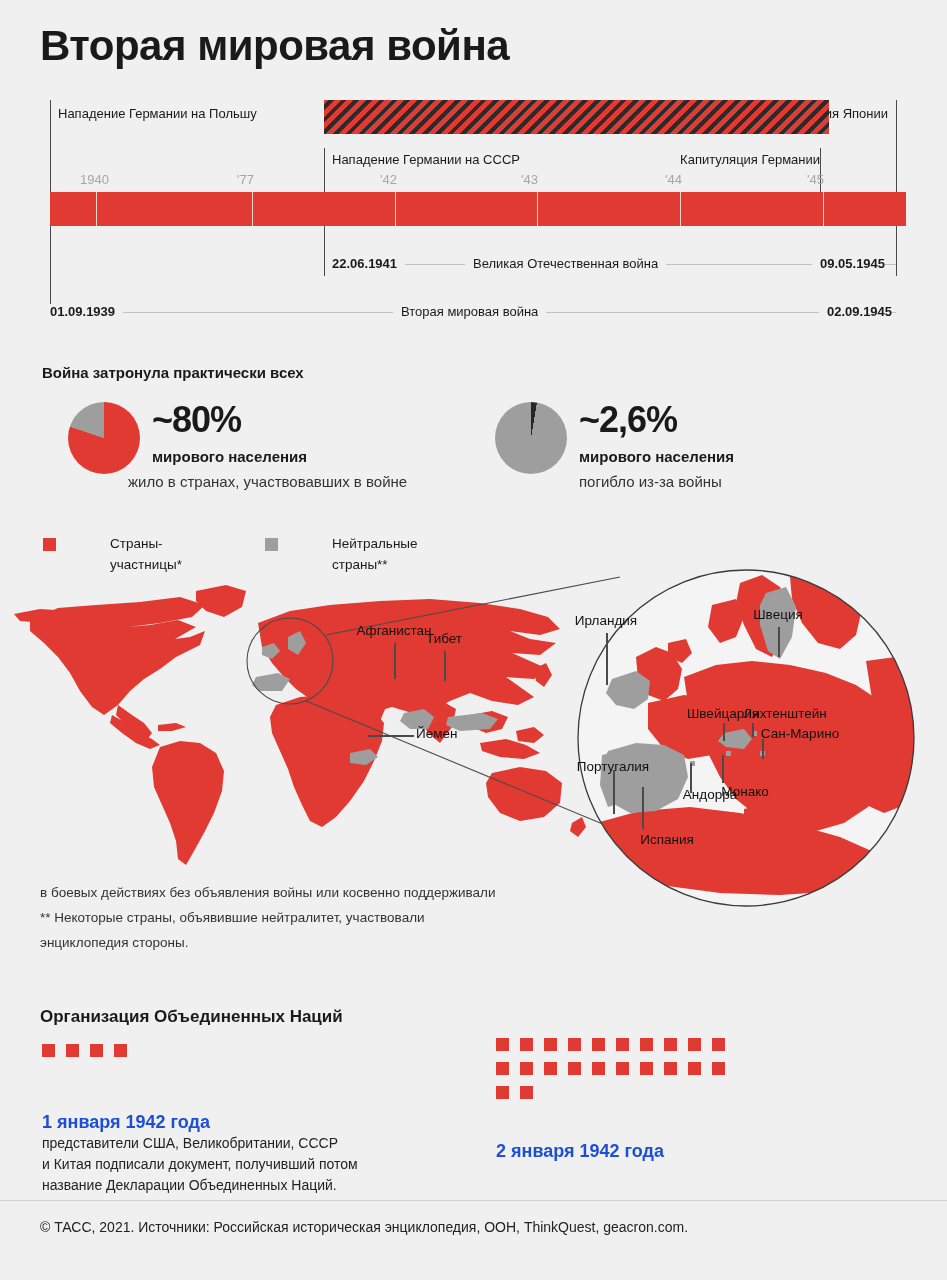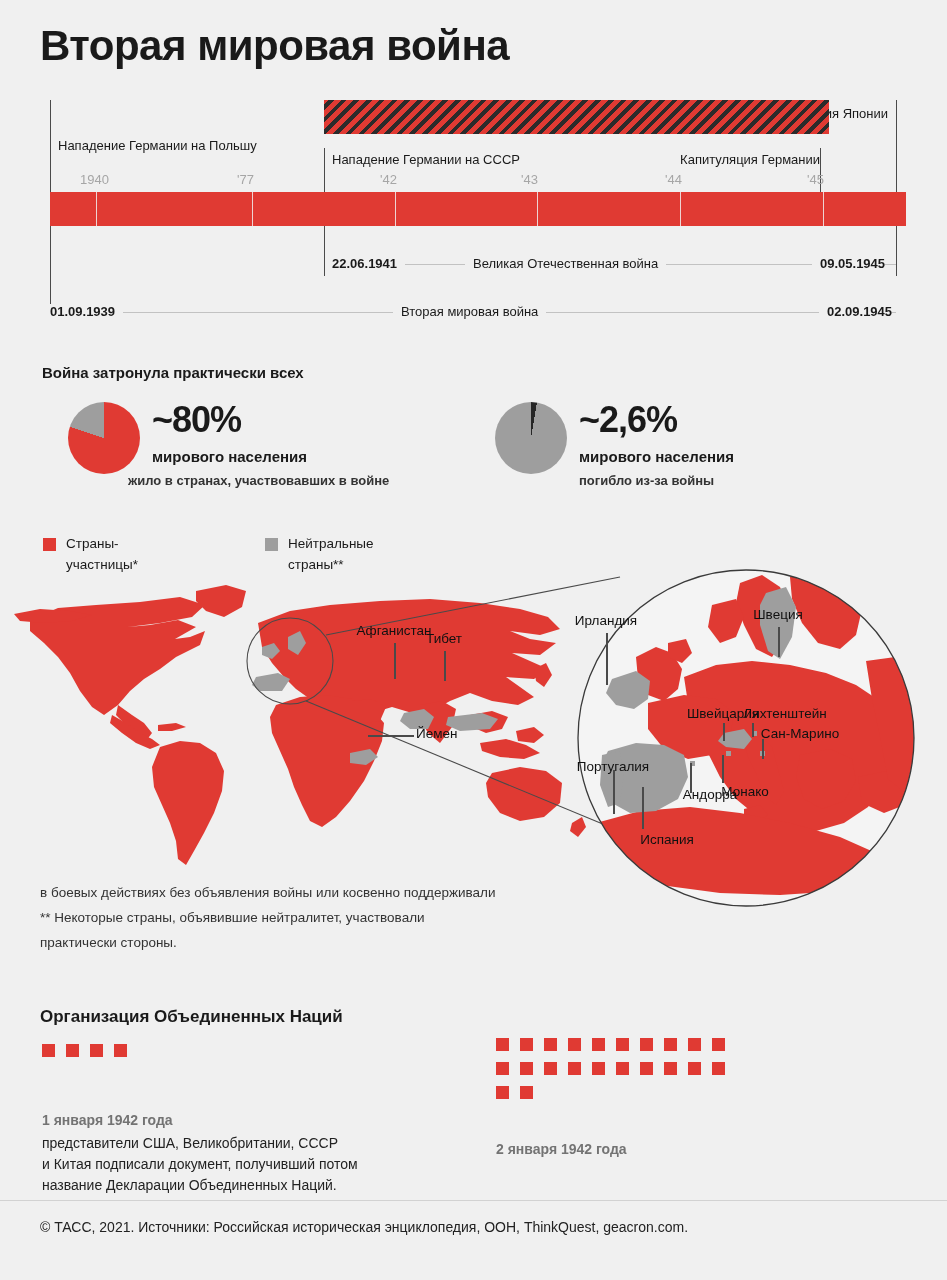--- a/index.html
+++ b/index.html
@@ -130,38 +130,39 @@
   }
   .pie-l1 {
     position: absolute;
     font-size: 15px;
     font-weight: 700;
     color: #1a1a1a;
     white-space: nowrap;
   }
   .pie-l2 {
     position: absolute;
-    font-size: 13px;
-    font-weight: 700;
+    font-size: 15px;
+    font-weight: 400;
     color: #333;
     white-space: nowrap;
   }
 
   
   .lg-sw {
     position: absolute;
     width: 13px;
     height: 13px;
   }
   .lg-tx {
     position: absolute;
     font-size: 13.5px;
     line-height: 21px;
     color: #1a1a1a;
     white-space: pre-line;
+    margin-left: 44px;
   }
 
   
   #mapwrap {
     position: absolute;
     left: 0;
     top: 565px;
     width: 947px;
     height: 360px;
   }
@@ -196,23 +197,23 @@
     font-weight: 700;
   }
   .sq {
     position: absolute;
     width: 13px;
     height: 13px;
     background: #e03a33;
   }
   .un-date {
     position: absolute;
-    font-size: 14px;
-    font-weight: 700;
-    color: #737373;
+    font-size: 18px;
+    font-weight: 700;
+    color: #1d4ed8;
     white-space: nowrap;
   }
   .un-body {
     position: absolute;
     font-size: 14px;
     line-height: 21px;
     color: #222;
     white-space: pre-line;
   }
 
@@ -237,21 +238,21 @@
 </head>
 <body>
 
 <div id="page">
 
   <div id="title">Вторая мировая война</div>
 
   <div id="timeline">
 
     <div class="tl-event-line" style="left:10px; top:0px; height:218px;"></div>
-    <div class="tl-event-label" style="left:18px; top:6px;margin-top:32px;">Нападение Германии на Польшу</div>
+    <div class="tl-event-label" style="left:18px; top:6px;">Нападение Германии на Польшу</div>
 
     <div class="tl-event-line" style="left:856px; top:0px; height:176px;"></div>
     <div class="tl-event-label" style="right:18px; top:6px;">Капитуляция Японии</div>
 
     <div class="tl-event-line" style="left:284px; top:48px; height:128px;"></div>
     <div class="tl-event-label" style="left:292px; top:52px;">Нападение Германии на СССР</div>
 
     <div class="tl-event-line" style="left:780px; top:48px; height:78px;"></div>
     <div class="tl-event-label" style="right:86px; top:52px;">Капитуляция Германии</div>
 
@@ -457,21 +458,21 @@
     <div class="mp-lead" style="left:690px; top:198px; width:1.6px; height:30px;"></div>
     <div class="mp-label" style="left:710px; top:222px; transform:translateX(-50%);">Андорра</div>
 
     <div class="mp-lead" style="left:642px; top:222px; width:1.6px; height:42px;"></div>
     <div class="mp-label" style="left:667px; top:267px; transform:translateX(-50%);">Испания</div>
   </div>
 
   <div id="notes">
     <div>в боевых действиях без объявления войны или косвенно поддерживали</div>
     <div>** Некоторые страны, объявившие нейтралитет, участвовали</div>
-    <div>практически стороны.</div>
+    <div>энциклопедия стороны.</div>
   </div>
 
   <div id="un-head">Организация Объединенных Наций</div>
 
   <div style="position:absolute; left:42px; top:1044px; width:200px; height:16px;">
     <div class="sq" style="left:0px;   top:0px;"></div>
     <div class="sq" style="left:24px;  top:0px;"></div>
     <div class="sq" style="left:48px;  top:0px;"></div>
     <div class="sq" style="left:72px;  top:0px;"></div>
   </div>

